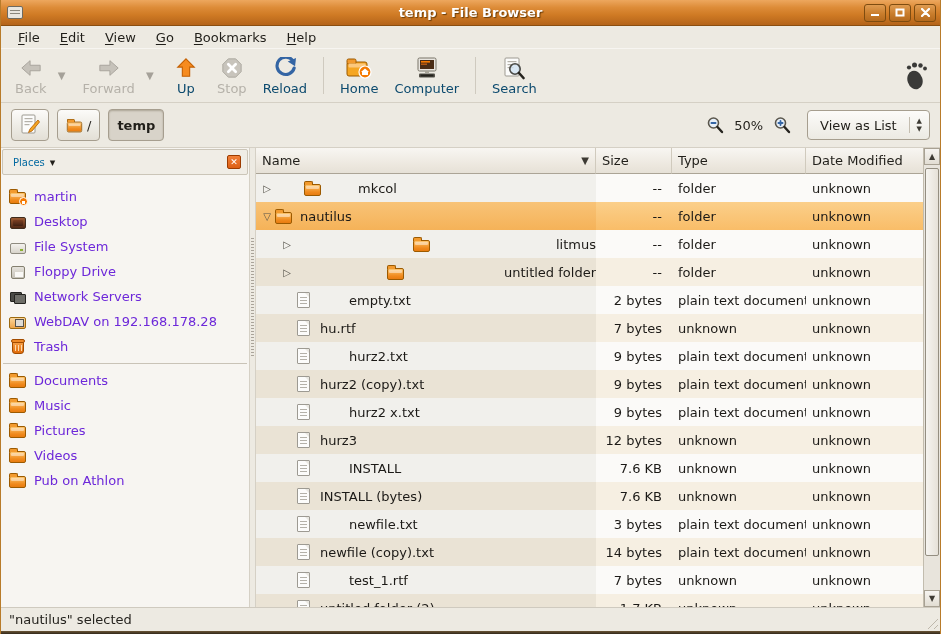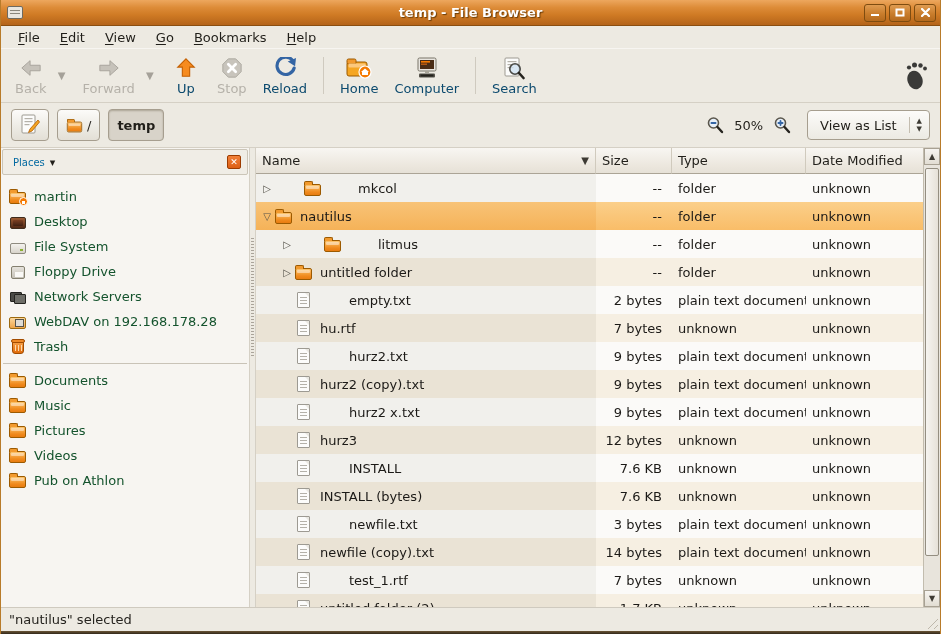--- a/index.html
+++ b/index.html
@@ -65,21 +65,21 @@
   
   .sidebar { width:249px; flex:none; background:#f7f5f1; border-right:1px solid #d5d0c5; display:flex; flex-direction:column; }
   .sb-header { height:26px; flex:none; display:flex; align-items:center; padding:0 6px 0 10px;
                background:#f0ede6; border:1px solid #cbc5b8; border-radius:2px; margin:1px; }
   .sb-title { font-size:10px; color:#0369a1; }
   .sb-title::after { content:"▾"; font-size:11px; margin-left:5px; color:#211f1a; }
   .sb-close { margin-left:auto; width:14px; height:14px; background:linear-gradient(180deg,#f1803a,#dd5f14);
               border:1px solid #9c3b00; border-radius:2px; color:#fff; font-size:9px; font-weight:bold;
               display:flex; align-items:center; justify-content:center; line-height:1; }
   .sb-list { padding-top:8px; }
-  .sb-item { height:25px; display:flex; align-items:center; padding-left:8px; font-size:13px; color:#14532d; }
+  .sb-item { height:25px; display:flex; align-items:center; padding-left:8px; font-size:13px; color:#6d28d9; }
   .sb-sep { height:1px; background:#c9c3b7; margin:4px 2px; }
   .si { width:17px; flex:none; margin-right:8px; display:flex; justify-content:center; }
 
   
   .icf { width:17px; height:12px; background:linear-gradient(180deg,#fcc46c,#f08a1d 70%,#e87c10);
          border:1px solid #9c5a00; border-radius:2px; position:relative; margin-top:3px; }
   .icf::before { content:""; position:absolute; top:-4px; left:-1px; width:7px; height:3px;
                  background:#f29a2e; border:1px solid #9c5a00; border-bottom:none; border-radius:2px 2px 0 0; }
   .icf::after { content:""; position:absolute; left:1px; right:1px; top:1px; height:3px; background:rgba(255,255,255,.45); border-radius:1px; }
   .em-home { position:absolute; right:-3px; bottom:-3px; width:9px; height:9px; background:#f57900; border:1px solid #fff;
@@ -124,21 +124,21 @@
   .rows { flex:1; overflow:hidden; }
   .row { height:28px; display:flex; font-size:13px; color:#1c1a17; }
   .cell { display:flex; align-items:center; flex:none; overflow:hidden; white-space:nowrap; }
   .c-name { width:340px; gap:0; }
   .c-size { width:76px; justify-content:flex-end; padding-right:10px; }
   .c-type { width:134px; padding-left:6px; }
   .c-date { width:117px; padding-left:6px; }
   .r-light .c-name { background:#f1f0ec; } .r-light .cell { background:#fbfaf8;gap:29px; } .r-light .c-name { background:#f1f0ec; }
   .r-beige .cell { background:#f6efe2; } .r-beige .c-name { background:#eae3d5; }
   .r-sel .cell { background:linear-gradient(180deg,#fbcf8a,#f9bd68); } .r-sel .c-name { background:linear-gradient(180deg,#f8c377,#f5b258); }
-  .ind0 { padding-left:4px; } .ind1 { padding-left:24px; } .noexp { padding-left:38px; }
+  .ind0 { padding-left:4px; } .ind1 { padding-left:24px;justify-content:space-between; } .noexp { padding-left:38px; }
   .exp { width:14px; flex:none; font-size:10px; color:#55524a; text-align:center; }
   .exp-c::after { content:"▷"; } .exp-e::after { content:"▽"; }
   .fic { width:19px; flex:none; display:flex; justify-content:center; margin-right:7px; }
   .ic-file { width:13px; height:16px; background:#fcfcfb; border:1px solid #9d9a92; border-radius:1px; position:relative; }
   .ic-file::before { content:""; position:absolute; top:0; right:0; border-style:solid; border-width:0 4px 4px 0;
                      border-color:#c9c6be #e9e7e1 transparent transparent; }
   .ic-file::after { content:""; position:absolute; left:2px; right:2px; top:4px; height:9px;
                     background:repeating-linear-gradient(180deg,#b4b1a9 0 1px,transparent 1px 3px); }
 
   

